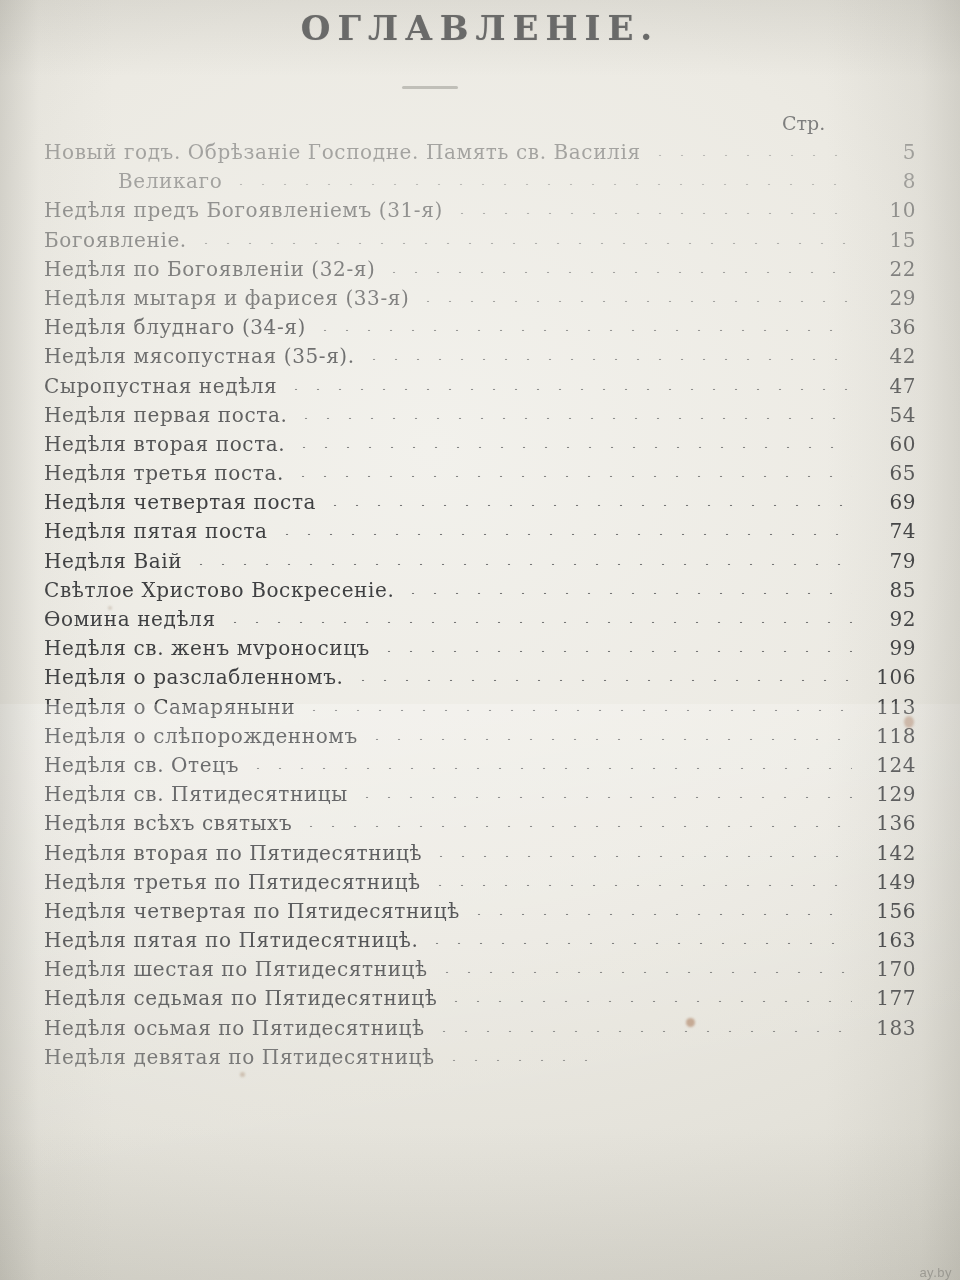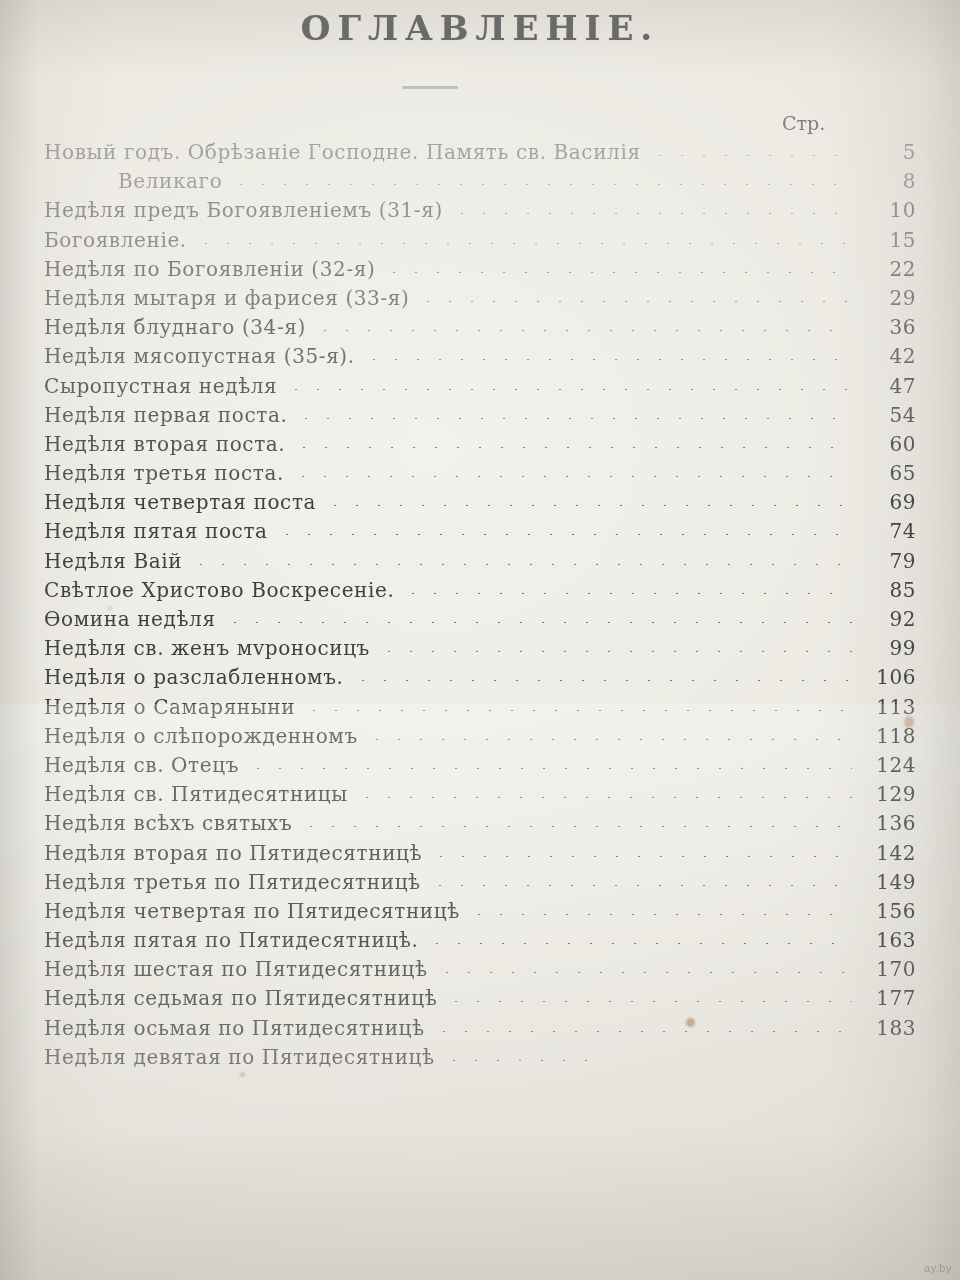--- a/index.html
+++ b/index.html
@@ -147,23 +147,23 @@
   }
   #spot1 { left: 904px; top: 716px; width: 10px; height: 12px; background: rgba(150,84,48,0.40); filter: blur(1px); }
   #spot2 { left: 686px; top: 1018px; width: 9px;  height: 9px;  background: rgba(150,90,52,0.45); filter: blur(1px); }
   #spot3 { left: 240px; top: 1072px; width: 5px;  height: 5px;  background: rgba(140,96,60,0.30); filter: blur(1px); }
   #spot4 { left: 108px; top: 606px;  width: 4px;  height: 4px;  background: rgba(130,100,70,0.25); filter: blur(1px); }
 
   
   #watermark {
     position: absolute;
     right: 8px;
-    bottom: 6px;
+    bottom: 0;
     font-family: "Liberation Sans", sans-serif;
-    font-size: 11px;
+    font-size: 13px;
     color: #8e8d86;
     opacity: 0.75;
     letter-spacing: 0.5px;
   }
 </style>
 </head>
 <body>
 
 <div id="page">
 

